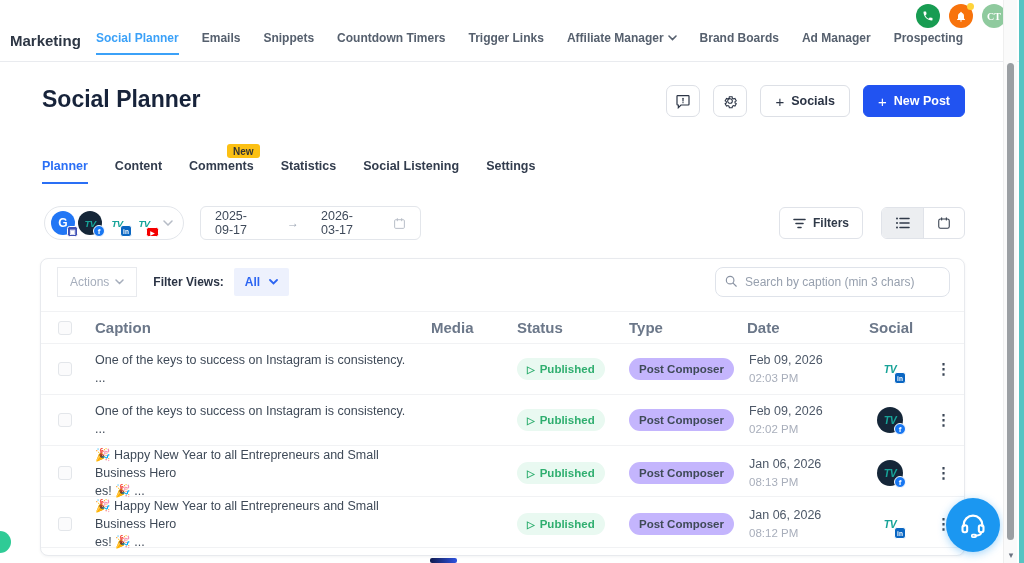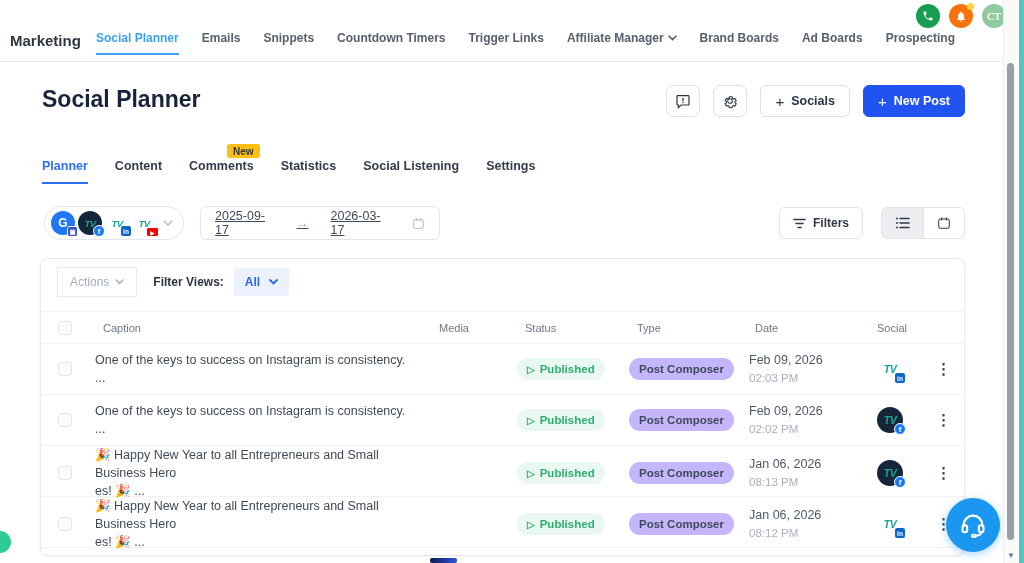--- a/index.html
+++ b/index.html
@@ -39,21 +39,21 @@
   .accounts-box { height:34px; border:1px solid #e3e6eb; border-radius:17px; display:flex; align-items:center; gap:3px; padding:0 10px 0 6px; cursor:pointer; background:#fff; }
   .acc { position:relative; width:24px; height:24px; display:flex; align-items:center; justify-content:center; }
   .acc .logo { font-size:9.5px; font-weight:700; font-style:italic; color:#17a398; letter-spacing:-0.5px; }
   .acc.gmb { background:#2176f5; border-radius:50%; color:#fff; font-size:12px; font-weight:700; }
   .acc.fb-dark { background:#152638; border-radius:50%; }
   .badge-ico { position:absolute; bottom:-2px; right:-3px; color:#fff; display:flex; align-items:center; justify-content:center; border:1.5px solid #fff; }
   .badge-fb { width:12px; height:12px; border-radius:50%; background:#1877f2; font-size:8px; font-weight:700; }
   .badge-li { width:12px; height:12px; border-radius:3px; background:#0a66c2; font-size:6.5px; font-weight:700; }
   .badge-yt { width:13px; height:10px; border-radius:2.5px; background:#f40000; font-size:6px; }
   .badge-gmb { width:11px; height:11px; border-radius:2.5px; background:#3f51b5; font-size:6.5px; }
-  .date-range { height:34px; margin-left:16px; border:1px solid #e3e6eb; border-radius:6px; display:flex; align-items:center; gap:22px; padding:0 14px; font-size:12.5px; color:#3f4a5a; background:#fff; cursor:pointer; width:240px; justify-content:center;text-decoration:underline; }
+  .date-range { height:34px; margin-left:16px; border:1px solid #e3e6eb; border-radius:6px; display:flex; align-items:center; gap:22px; padding:0 14px; font-size:12.5px; color:#3f4a5a; background:#fff; cursor:pointer; width:221px; justify-content:center; }
   .date-arrow { color:#9aa3b2; font-size:12px; }
   .toolbar-right { margin-left:auto; display:flex; gap:18px; align-items:center; }
   .filters-btn { height:32px; border:1px solid #e0e3e9; border-radius:6px; background:#fff; display:flex; align-items:center; gap:7px; padding:0 13px; font-size:12px; font-weight:700; color:#303a49; cursor:pointer; }
   .segmented { height:32px; border:1px solid #e0e3e9; border-radius:6px; display:flex; overflow:hidden; background:#fff; }
   .seg { width:41px; display:flex; align-items:center; justify-content:center; cursor:pointer; }
   .seg.active { background:#eceef1; }
   .seg + .seg { border-left:1px solid #e0e3e9; }
 
   
   .card { position:absolute; top:258px; left:40px; width:925px; height:298px; background:#fff; border:1px solid #e8eaee; border-radius:8px; box-shadow:0 1px 3px rgba(20,30,60,.05); overflow:hidden; }
@@ -61,21 +61,21 @@
   .actions-btn { height:30px; border:1px solid #e8eaee; border-radius:0; background:#fff; display:flex; align-items:center; gap:6px; padding:0 12px; font-size:12px; color:#a6aebc; cursor:pointer; }
   .fv-label { margin-left:16px; font-size:12px; font-weight:700; color:#2b3445; }
   .fv-pill { margin-left:10px; height:28px; background:#edf1fd; border-radius:2px; display:flex; align-items:center; gap:9px; padding:0 11px; font-size:12px; font-weight:700; color:#2c65f2; cursor:pointer; }
   .search-wrap { margin-left:auto; position:relative; }
   .search-input { width:235px; height:30px; border:1px solid #dfe3ea; border-radius:8px; padding:0 10px 0 29px; font-size:12px; color:#3f4a58; outline:none; font-family:"Liberation Sans", sans-serif; }
   .search-input::placeholder { color:#97a0ae; }
   .search-ico { position:absolute; left:9px; top:7px; }
 
   .tgrid { display:grid; grid-template-columns:46px 336px 86px 112px 118px 118px 66px 1fr; align-items:center; }
   .thead { height:33px; border-top:1px solid #f1f2f4; border-bottom:1px solid #f1f2f4; margin-top:6px; }
-  .th { font-size:11px; font-weight:400; color:#6b7789; padding-left:8px;margin-left:8px; }
+  .th { font-size:15px; font-weight:700; color:#6b7789; padding-left:8px; }
   .th.social-h { padding-left:12px; }
   .trow { height:51px; border-bottom:1px solid #f1f2f4; cursor:pointer; }
   .checkbox { width:14px; height:14px; border:1px solid #e3e6ea; border-radius:3px; background:#fbfbfc; margin-left:17px; cursor:pointer; }
   .cap { padding-left:8px; font-size:12.5px; color:#3f4a58; line-height:1.45; }
   .cap .l2 { color:#3f4a58; }
   .pill { display:inline-flex; align-items:center; gap:5px; height:22px; border-radius:11px; padding:0 10px; font-size:11.5px; font-weight:600; }
   .pill.published { background:#e9f9f1; color:#2fae6f; margin-left:8px; }
   .pill.type { background:#c4b5fd; color:#3f4a58; margin-left:8px; }
   .pub-glyph { font-size:10px; }
   .datecell { padding-left:10px; font-size:12.5px; color:#4d5868; line-height:1.5; }
@@ -126,21 +126,21 @@
         <span>
             <svg width="9" height="6" viewBox="0 0 9 6">
               <path d="M1 1l3.5 3.5L8 1" stroke="#56606e" stroke-width="1.6" fill="none" stroke-linecap="round"></path>
             </svg>
           </span>
       </a>
       <a class="topnav-tab">
           <span>Brand Boards</span>
         </a>
       <a class="topnav-tab">
-          <span>Ad Boards</span>
+          <span>Ad Manager</span>
         </a>
       <a class="topnav-tab">
           <span>Prospecting</span>
         </a>
     </nav>
     <div class="topbar-actions">
       <div class="circle-btn phone">
         <span>
             <svg width="12" height="12" viewBox="0 0 24 24">
               <path d="M6.6 10.8c1.4 2.8 3.8 5.1 6.6 6.6l2.2-2.2c.3-.3.7-.4 1-.2 1.1.4 2.3.6 3.6.6.6 0 1 .4 1 1V20c0 .6-.4 1-1 1C10.6 21 3 13.4 3 4c0-.6.4-1 1-1h3.5c.6 0 1 .4 1 1 0 1.2.2 2.4.6 3.6.1.3 0 .7-.2 1l-2.3 2.2z" fill="#fff"></path>
@@ -281,20 +281,29 @@
       </button>
       <span class="fv-label">Filter Views:</span>
       <div class="fv-pill">
         <span>All</span>
         <span>
             <svg width="9" height="6" viewBox="0 0 9 6">
               <path d="M1 1l3.5 3.5L8 1" stroke="#2c65f2" stroke-width="1.8" fill="none" stroke-linecap="round"></path>
             </svg>
           </span>
       </div>
+      <div class="search-wrap">
+        <span class="search-ico">
+            <svg width="14" height="14" viewBox="0 0 24 24">
+              <circle cx="10.5" cy="10.5" r="6.5" fill="none" stroke="#8a93a3" stroke-width="2"></circle>
+              <path d="M15.5 15.5L21 21" stroke="#8a93a3" stroke-width="2" stroke-linecap="round"></path>
+            </svg>
+          </span>
+        <input class="search-input" type="text" placeholder="Search by caption (min 3 chars)" style="">
+      </div>
     </div>
 
     <div class="tgrid thead">
       <div class="checkbox" style="margin-top:0;"></div>
       <div class="th">Caption</div>
       <div class="th">Media</div>
       <div class="th">Status</div>
       <div class="th">Type</div>
       <div class="th">Date</div>
       <div class="th social-h">Social</div>

